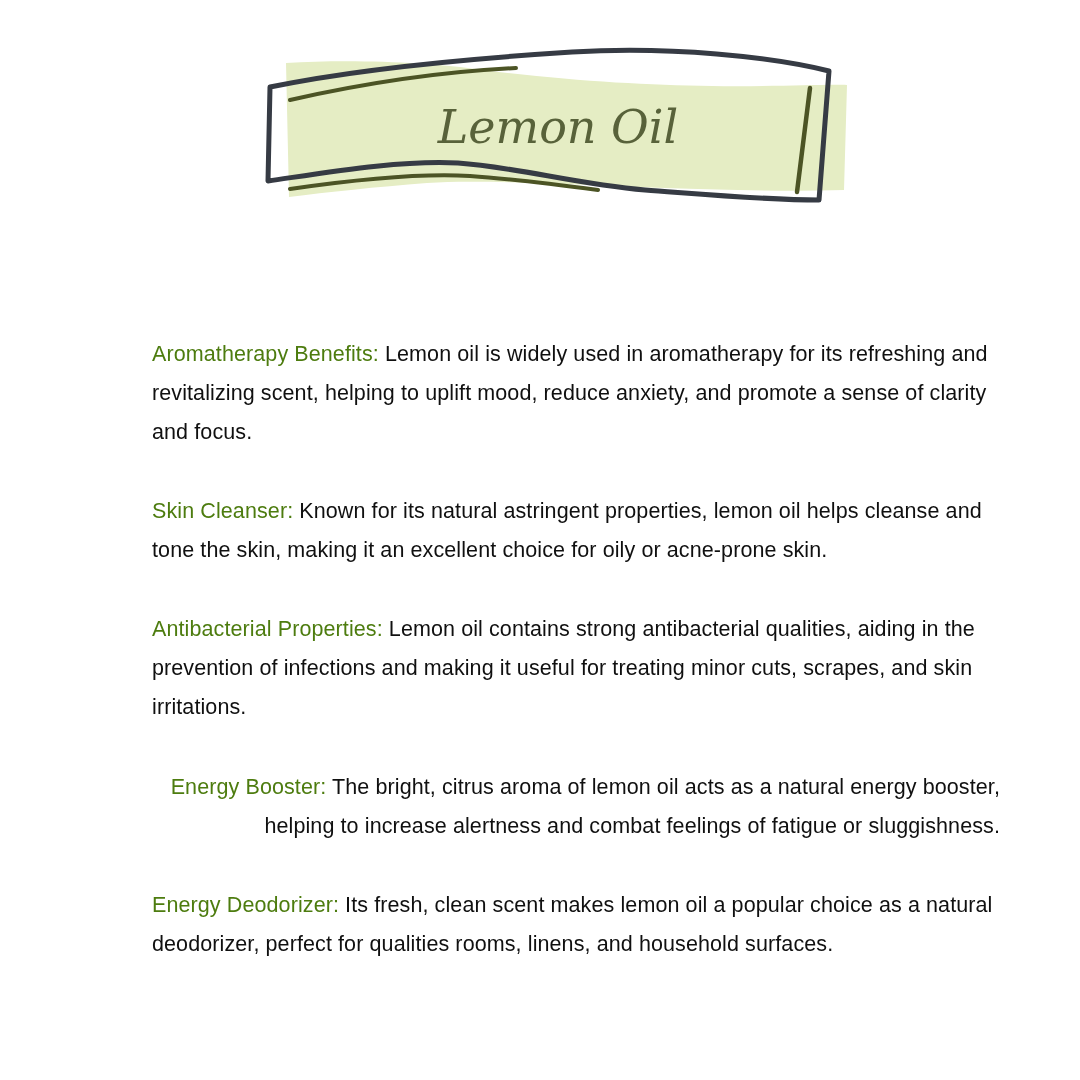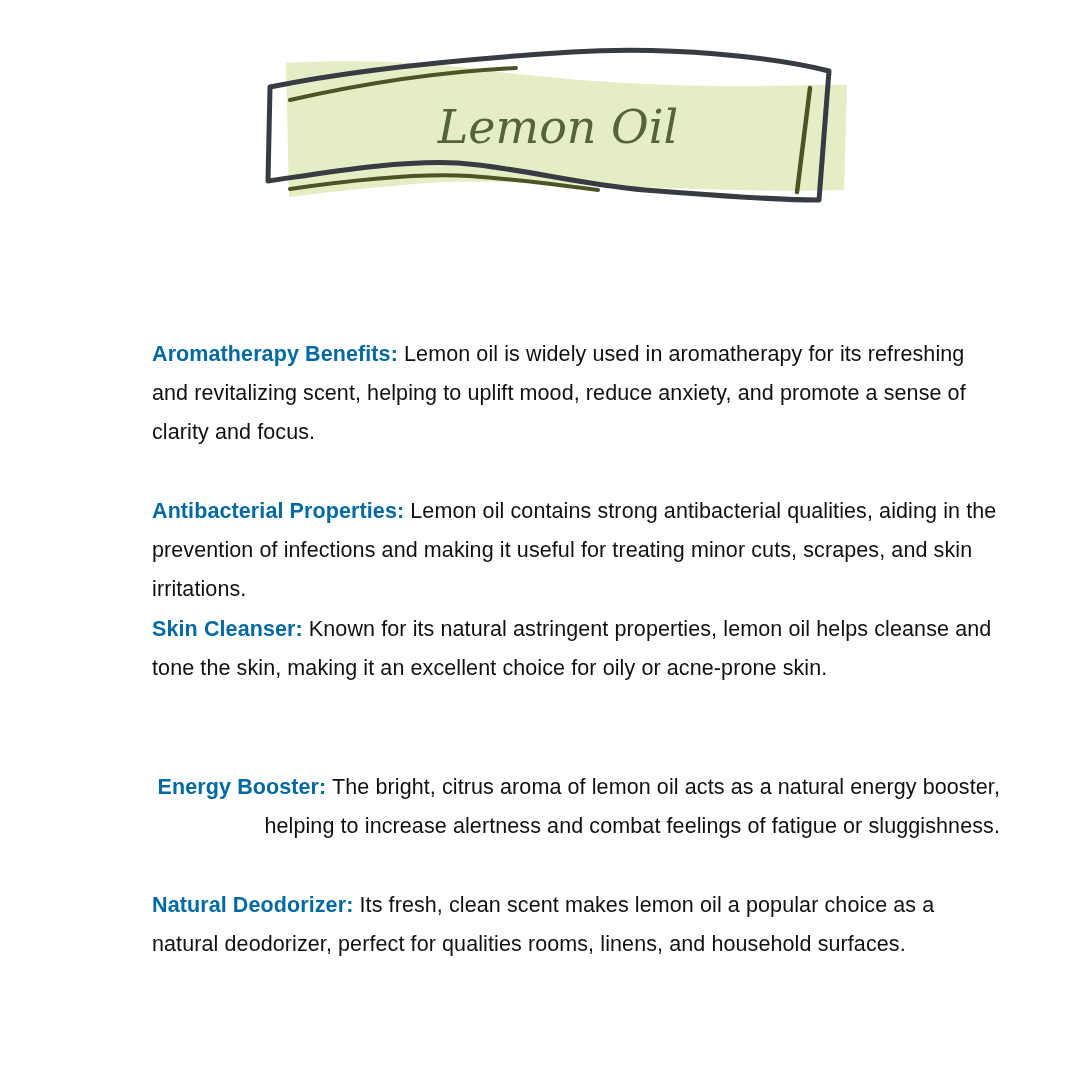--- a/index.html
+++ b/index.html
@@ -18,21 +18,21 @@
     font-style:italic;
   }
 
   
   .sections{position:absolute;left:0;top:0;width:1080px;height:1080px;}
   .section{
     position:absolute;left:152px;width:848px;
     font-size:21.5px;line-height:39.4px;color:#101010;
     letter-spacing:0.1px;
   }
-  .section strong{font-weight:700;color:#0369a1;}
+  .section strong{font-weight:400;color:#4d7c0f;}
   .section:nth-of-type(1){top:313px;}
   .section:nth-of-type(2){top:470px;}
   .section:nth-of-type(3){top:588px;}
   .section:nth-of-type(4){top:746px;text-align:right;}
   .section:nth-of-type(5){top:864px;}
 </style>
 </head>
 <body>
 
 <div class="page">
@@ -61,22 +61,22 @@
       <path fill="none" stroke-width="4" stroke-linecap="round" d="M 290,189 C 352,180 422,173 470,176 C 514,179 560,185 598,190" stroke="#4c5425"></path>
       <path fill="none" stroke-width="4.5" stroke-linecap="round" d="M 810,88 L 797,192" stroke="#4c5425"></path>
 
       <text class="banner-title-text" x="558" y="143" text-anchor="middle" font-size="46" fill="#58623a">Lemon Oil</text>
     </svg>
   </div>
 
   <div class="sections" id="sections-container">
     <p class="section"><strong>Aromatherapy Benefits:</strong> <span>Lemon oil is widely used in aromatherapy for its refreshing and revitalizing scent, helping to uplift mood, reduce anxiety, and promote a sense of clarity and focus.</span></p>
 
+    <p class="section"><strong>Skin Cleanser:</strong> <span>Known for its natural astringent properties, lemon oil helps cleanse and tone the skin, making it an excellent choice for oily or acne-prone skin.</span></p>
+
     <p class="section"><strong>Antibacterial Properties:</strong> <span>Lemon oil contains strong antibacterial qualities, aiding in the prevention of infections and making it useful for treating minor cuts, scrapes, and skin irritations.</span></p>
-
-    <p class="section"><strong>Skin Cleanser:</strong> <span>Known for its natural astringent properties, lemon oil helps cleanse and tone the skin, making it an excellent choice for oily or acne-prone skin.</span></p>
 
     <p class="section"><strong>Energy Booster:</strong> <span>The bright, citrus aroma of lemon oil acts as a natural energy booster, helping to increase alertness and combat feelings of fatigue or sluggishness.</span></p>
 
-    <p class="section"><strong>Natural Deodorizer:</strong> <span>Its fresh, clean scent makes lemon oil a popular choice as a natural deodorizer, perfect for qualities rooms, linens, and household surfaces.</span></p>
+    <p class="section"><strong>Energy Deodorizer:</strong> <span>Its fresh, clean scent makes lemon oil a popular choice as a natural deodorizer, perfect for qualities rooms, linens, and household surfaces.</span></p>
   </div>
 
 </div>
 
 </body></html>

